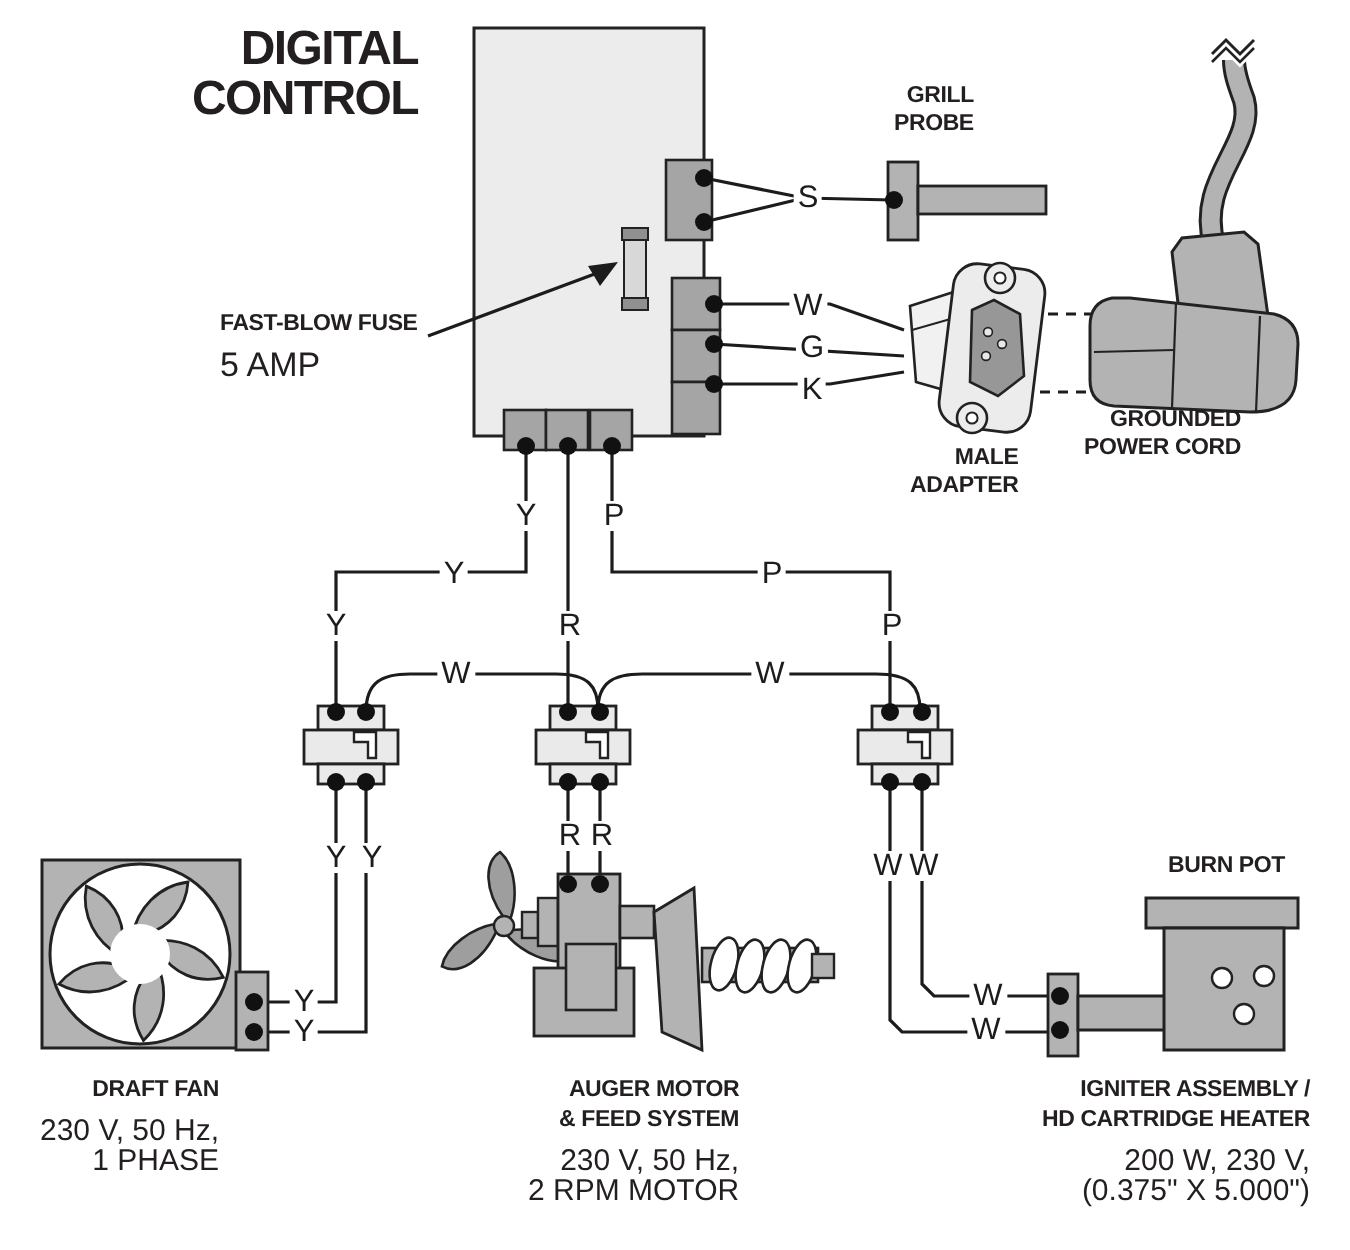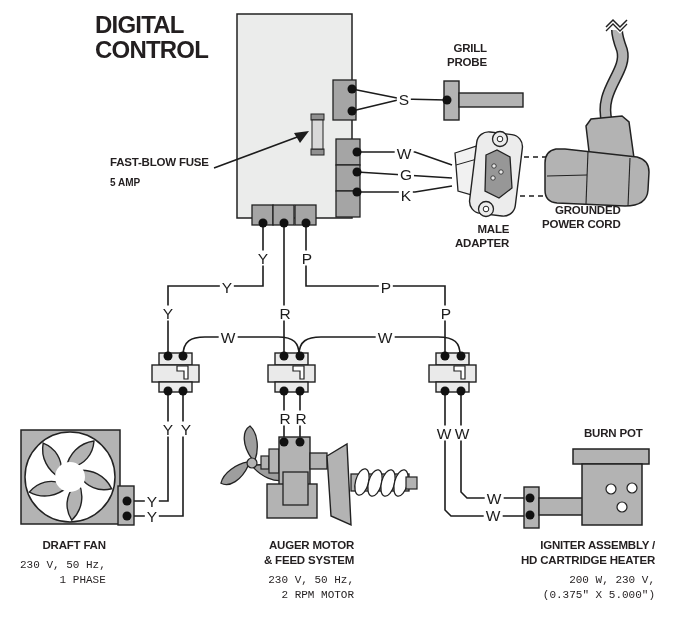--- a/index.html
+++ b/index.html
@@ -3,33 +3,33 @@
 <meta charset="utf-8">
 <style>
   html,body{margin:0;padding:0;background:#fff;}
   #stage{
     position:relative;width:675px;height:625px;background:#ffffff;overflow:hidden;
     font-family:"Liberation Sans", sans-serif;color:#231f20;
   }
   #art{position:absolute;left:0;top:0;}
   .cap{position:absolute;font-size:11.5px;font-weight:bold;line-height:14px;letter-spacing:-0.2px;white-space:nowrap;}
   .cap .line{display:block;text-align:right;}
-  .specs{font-size:11px;font-weight:normal;line-height:15px;margin-top:5px;letter-spacing:0;font-family:Liberation Mono, monospace;}
+  .specs{font-size:15px;font-weight:normal;line-height:15px;margin-top:5px;letter-spacing:0;}
   .specs .line{display:block;}
   .title{
-    position:absolute;left:95px;top:12px;width:127px;text-align:left;
+    position:absolute;left:82px;top:12px;width:127px;text-align:right;
     font-size:24px;font-weight:bold;line-height:25px;letter-spacing:-0.8px;
   }
   .title .line{display:block;}
   .wl{
     position:absolute;transform:translate(-50%,-50%);
     font-size:15.5px;line-height:15px;color:#1c1c1c;
     background:#ffffff;padding:0 2px;white-space:nowrap;
   }
-  .fuse-val{position:absolute;font-size:10px;line-height:13px;font-weight:bold;}
+  .fuse-val{position:absolute;font-size:17px;line-height:13px;}
 </style>
 </head>
 <body>
 
 <div id="stage">
 
   <svg id="art" width="675" height="625" viewBox="0 0 675 625">
 
     <g stroke="#1c1c1c" stroke-width="1.6" stroke-dasharray="5 4">
       <line x1="515" y1="157" x2="558" y2="157"></line>

